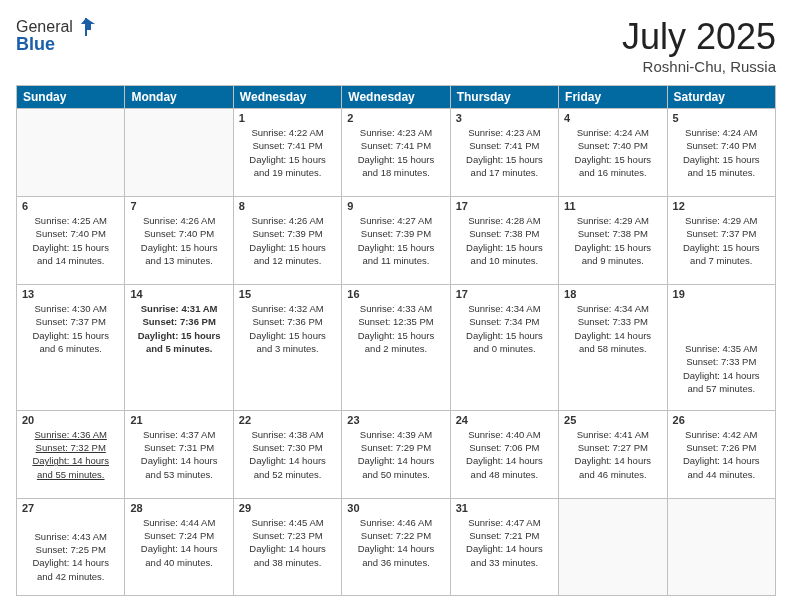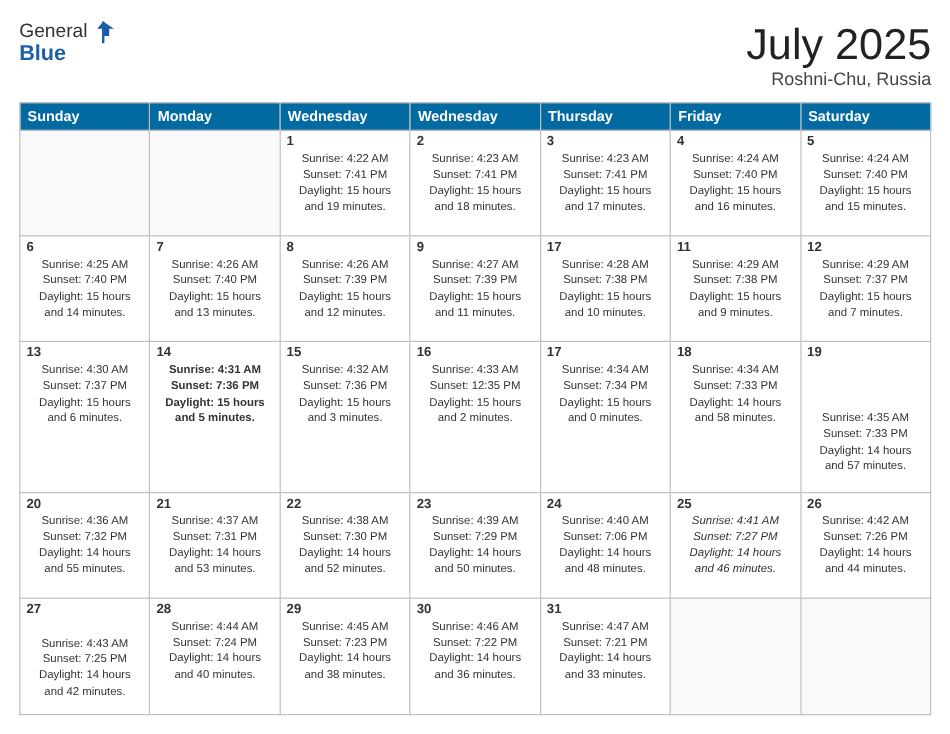--- a/index.html
+++ b/index.html
@@ -256,21 +256,21 @@
             <div class="day-number">19</div>
             <div class="day-info" style="white-space: pre-line; margin-top: 42px;">Sunrise: 4:35 AM
 Sunset: 7:33 PM
 Daylight: 14 hours
 and 57 minutes.</div>
           </td>
         </tr>
         <tr>
           <td>
             <div class="day-number">20</div>
-            <div class="day-info" style="white-space: pre-line;">Sunrise: 4:36 AM
+            <div class="day-info" style="white-space: pre-line; text-decoration: underline;">Sunrise: 4:36 AM
 Sunset: 7:32 PM
 Daylight: 14 hours
 and 55 minutes.</div>
           </td>
           <td>
             <div class="day-number">21</div>
             <div class="day-info" style="white-space: pre-line;">Sunrise: 4:37 AM
 Sunset: 7:31 PM
 Daylight: 14 hours
 and 53 minutes.</div>
@@ -291,21 +291,21 @@
           </td>
           <td>
             <div class="day-number">24</div>
             <div class="day-info" style="white-space: pre-line;">Sunrise: 4:40 AM
 Sunset: 7:06 PM
 Daylight: 14 hours
 and 48 minutes.</div>
           </td>
           <td>
             <div class="day-number">25</div>
-            <div class="day-info" style="white-space: pre-line; font-style: italic;">Sunrise: 4:41 AM
+            <div class="day-info" style="white-space: pre-line;">Sunrise: 4:41 AM
 Sunset: 7:27 PM
 Daylight: 14 hours
 and 46 minutes.</div>
           </td>
           <td>
             <div class="day-number">26</div>
             <div class="day-info" style="white-space: pre-line;">Sunrise: 4:42 AM
 Sunset: 7:26 PM
 Daylight: 14 hours
 and 44 minutes.</div>

